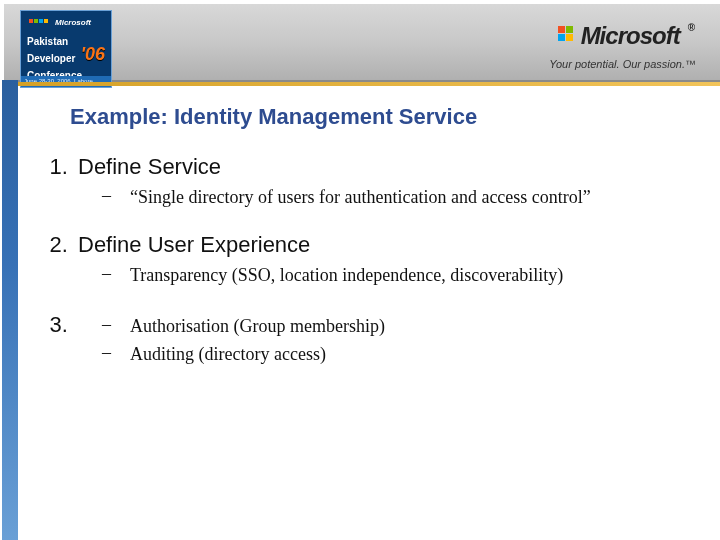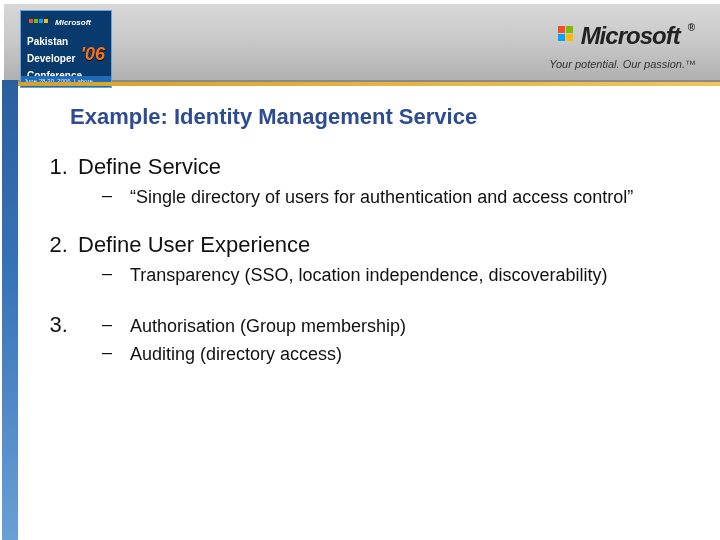--- a/index.html
+++ b/index.html
@@ -135,20 +135,21 @@
     color: #111;
     margin-bottom: 6px;
     margin-left: 22px;
   }
   ol.main > li > .item-title { display: inline; }
   ul.sub {
     list-style: none;
     padding-left: 26px;
     margin-top: 2px;
     margin-bottom: 8px;
+    font-family: Liberation Serif, serif;
   }
   ul.sub > li {
     font-size: 18px;
     color: #111;
     position: relative;
     padding-left: 28px;
     line-height: 1.25;
     margin-bottom: 1px;
   }
   ul.sub > li::before {

